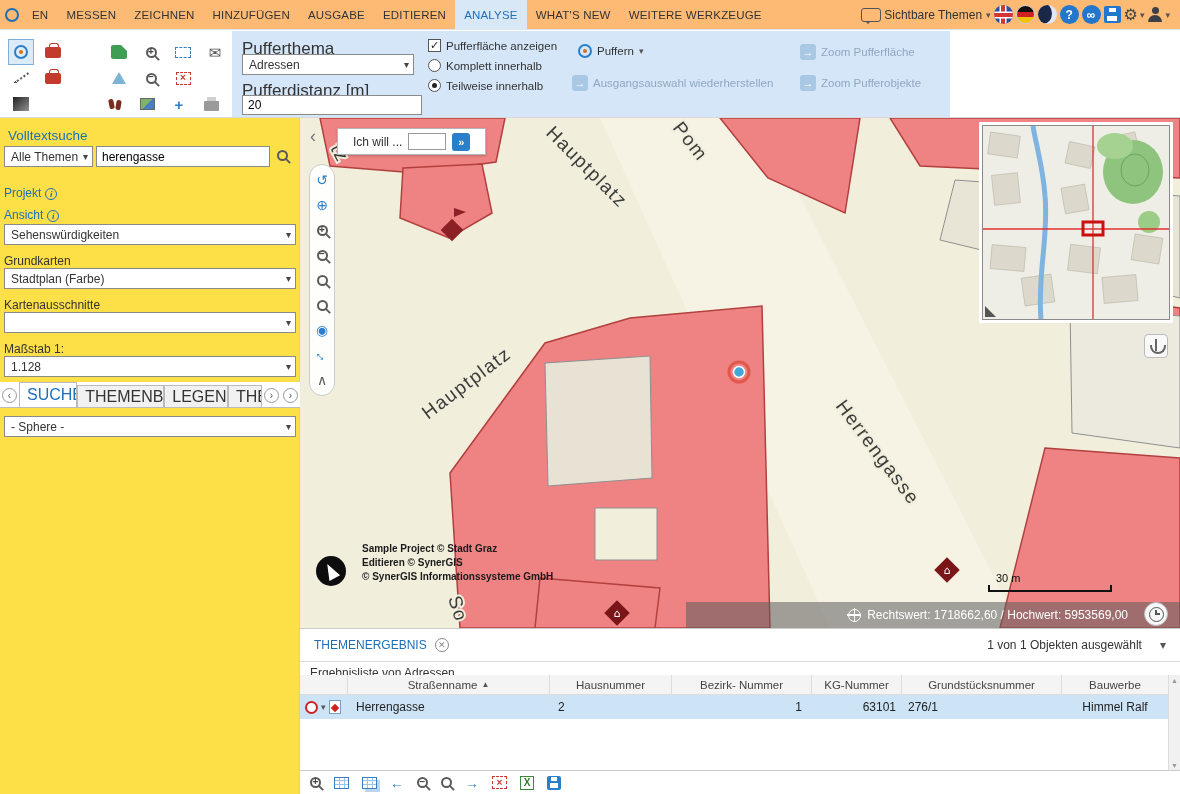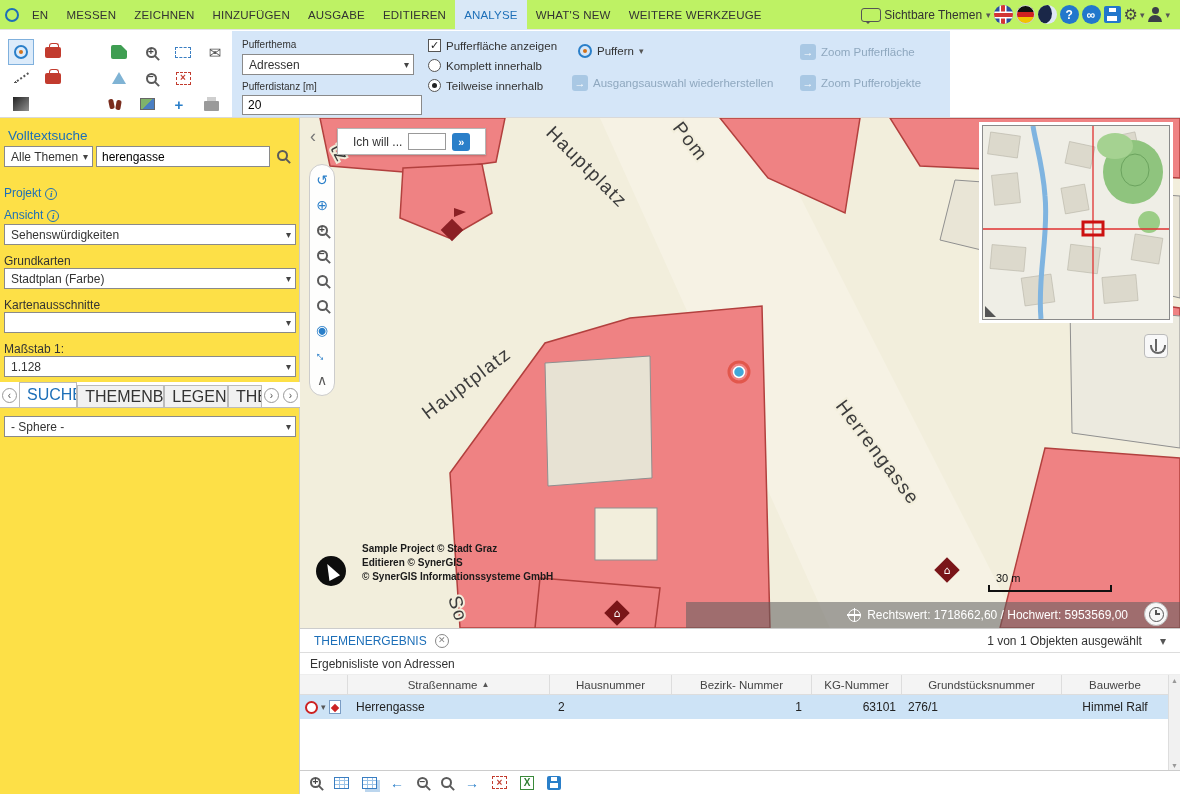--- a/index.html
+++ b/index.html
@@ -2,21 +2,21 @@
 <html><head>
 <meta charset="utf-8">
 <style>
   * { margin:0; padding:0; box-sizing:border-box; }
   html,body { width:1180px; height:794px; }
   body { font-family:"Liberation Sans", sans-serif; font-size:12px; color:#333; background:#fff; }
   #app { position:relative; width:1180px; height:794px; overflow:hidden; background:#fff; }
 
   
   .menubar { position:absolute; top:0; left:0; width:1180px; height:30px; display:flex; align-items:center;
-             background:#bef264; border-bottom:1px solid #e3e3e3; z-index:30; }
+             background:#fdba74; border-bottom:1px solid #e3e3e3; z-index:30; }
   .appdot { width:14px; height:14px; border:2px solid #1d6fb8; border-radius:50%; margin:0 4px 0 5px; flex:0 0 auto; }
   .menutab { padding:0 9px; height:30px; display:flex; align-items:center; font-size:11.5px; letter-spacing:.2px;
              color:#333; cursor:pointer; white-space:nowrap; }
   .menutab.active { background:#d9e8f7; color:#1d6fb8; }
   .menu-right { margin-left:auto; display:flex; align-items:center; gap:3px; padding-right:10px;padding-left:36px; }
   .bubble { width:20px; height:14px; border:1.6px solid #555; border-radius:3px; position:relative; }
   .bubble::after { content:''; position:absolute; left:3px; bottom:-6px; border:3px solid transparent; border-top-color:#555; }
   .themesel { display:flex; align-items:center; gap:4px; font-size:12px; color:#333; cursor:pointer; }
   .car { font-size:9px; color:#555; }
   .cir { width:19px; height:19px; border-radius:50%; display:flex; align-items:center; justify-content:center; flex:0 0 auto; }
@@ -59,21 +59,21 @@
   .darkrect { width:16px; height:14px; background:linear-gradient(135deg,#222,#909090); }
   .bootsw { position:relative; width:15px; height:13px; }
   .bootsw::before { content:''; position:absolute; left:1px; top:1px; width:5px; height:10px; background:#7a2d1e; border-radius:2px; transform:rotate(-12deg); }
   .bootsw::after  { content:''; position:absolute; left:8px; top:2px; width:5px; height:10px; background:#7a2d1e; border-radius:2px; transform:rotate(10deg); }
   .minimapic { width:15px; height:12px; border:1px solid #666; background:linear-gradient(135deg,#7fb36b 50%,#4a7ec2 50%); }
   .panic { font:bold 15px/15px "Liberation Sans",sans-serif; color:#2a7fc9; }
   .printer { width:15px; height:10px; background:#9a9a9a; border-radius:1px; position:relative; margin-top:4px; }
   .printer::before { content:''; position:absolute; top:-4px; left:3px; width:9px; height:4px; background:#cfcfcf; }
 
   .options { position:absolute; left:232px; top:1px; width:718px; height:86px; background:#d5e6f8; }
-  .olabel { position:absolute; font-size:10px; color:#333; }
+  .olabel { position:absolute; font-size:17px; color:#333; }
   .select { position:relative; background:#fff; border:1px solid #8a8a8a; height:21px; display:flex; align-items:center;
             padding:0 18px 0 6px; font-size:12px; cursor:pointer; overflow:hidden; white-space:nowrap; }
   .select::after { content:'▾'; position:absolute; right:4px; top:4px; color:#444; font-size:10px; }
   .textinput { background:#fff; border:1px solid #8a8a8a; height:20px; padding:0 5px; font-size:12px; font-family:"Liberation Sans",sans-serif; }
   .check { width:13px; height:13px; border:1px solid #555; background:#fff; display:inline-flex; align-items:center; justify-content:center;
            font-size:11px; color:#222; flex:0 0 auto; }
   .radio { width:13px; height:13px; border:1px solid #555; border-radius:50%; background:#fff; position:relative; flex:0 0 auto; }
   .radio.sel::after { content:''; position:absolute; left:3px; top:3px; width:5px; height:5px; border-radius:50%; background:#222; }
   .optrow { position:absolute; display:flex; align-items:center; gap:5px; font-size:11.5px; color:#333; cursor:pointer; white-space:nowrap; }
   .optrow.dis { color:#8fa8bf; }
@@ -128,21 +128,21 @@
   .crossdot::before { content:''; position:absolute; left:4.5px; top:-2px; width:1.5px; height:14px; background:#fff; }
   .crossdot::after  { content:''; position:absolute; top:4.5px; left:-2px; height:1.5px; width:14px; background:#fff; }
   .clockbtn { position:absolute; right:12px; bottom:2px; width:24px; height:24px; border-radius:50%; background:#f8f8f8;
               border:1px solid #bbb; display:flex; align-items:center; justify-content:center; z-index:7; cursor:pointer; }
   .clockface { width:15px; height:15px; border:1.5px solid #555; border-radius:50%; position:relative; }
   .clockface::before { content:''; position:absolute; left:5.5px; top:2.5px; width:1.5px; height:4.5px; background:#555; }
   .clockface::after  { content:''; position:absolute; left:6px; top:5.8px; width:4px; height:1.5px; background:#555; }
 
   
   .results { position:absolute; left:300px; top:628px; width:880px; height:166px; background:#fff; border-top:1px solid #ccc; z-index:10; }
-  .res-tabs { height:24px; display:flex; align-items:center; border-bottom:1px solid #ddd; padding:0 14px; gap:8px; }
+  .res-tabs { height:33px; display:flex; align-items:center; border-bottom:1px solid #ddd; padding:0 14px; gap:8px; }
   .res-tab-label { color:#1d6fb8; font-size:12px; cursor:pointer; }
   .closex { width:14px; height:14px; border:1.2px solid #888; border-radius:50%; color:#888; font-size:9px; line-height:1;
             display:flex; align-items:center; justify-content:center; cursor:pointer; }
   .sel-info { margin-left:auto; font-size:12px; color:#333; }
   .chev { font-size:12px; color:#555; cursor:pointer; margin-left:10px; }
   .res-title { height:22px; display:flex; align-items:center; padding:0 10px; border-bottom:1px solid #eee; font-size:12px; color:#333; }
   .thead { position:absolute; left:0; top:46px; width:868px; height:20px; display:flex; background:#f4f4f4; border-bottom:1px solid #ddd; }
   .th { display:flex; align-items:center; justify-content:center; gap:4px; font-size:11.5px; color:#444; border-right:1px solid #ddd;
         overflow:hidden; white-space:nowrap; cursor:pointer; }
   .sortasc { font-size:8px; color:#555; }

